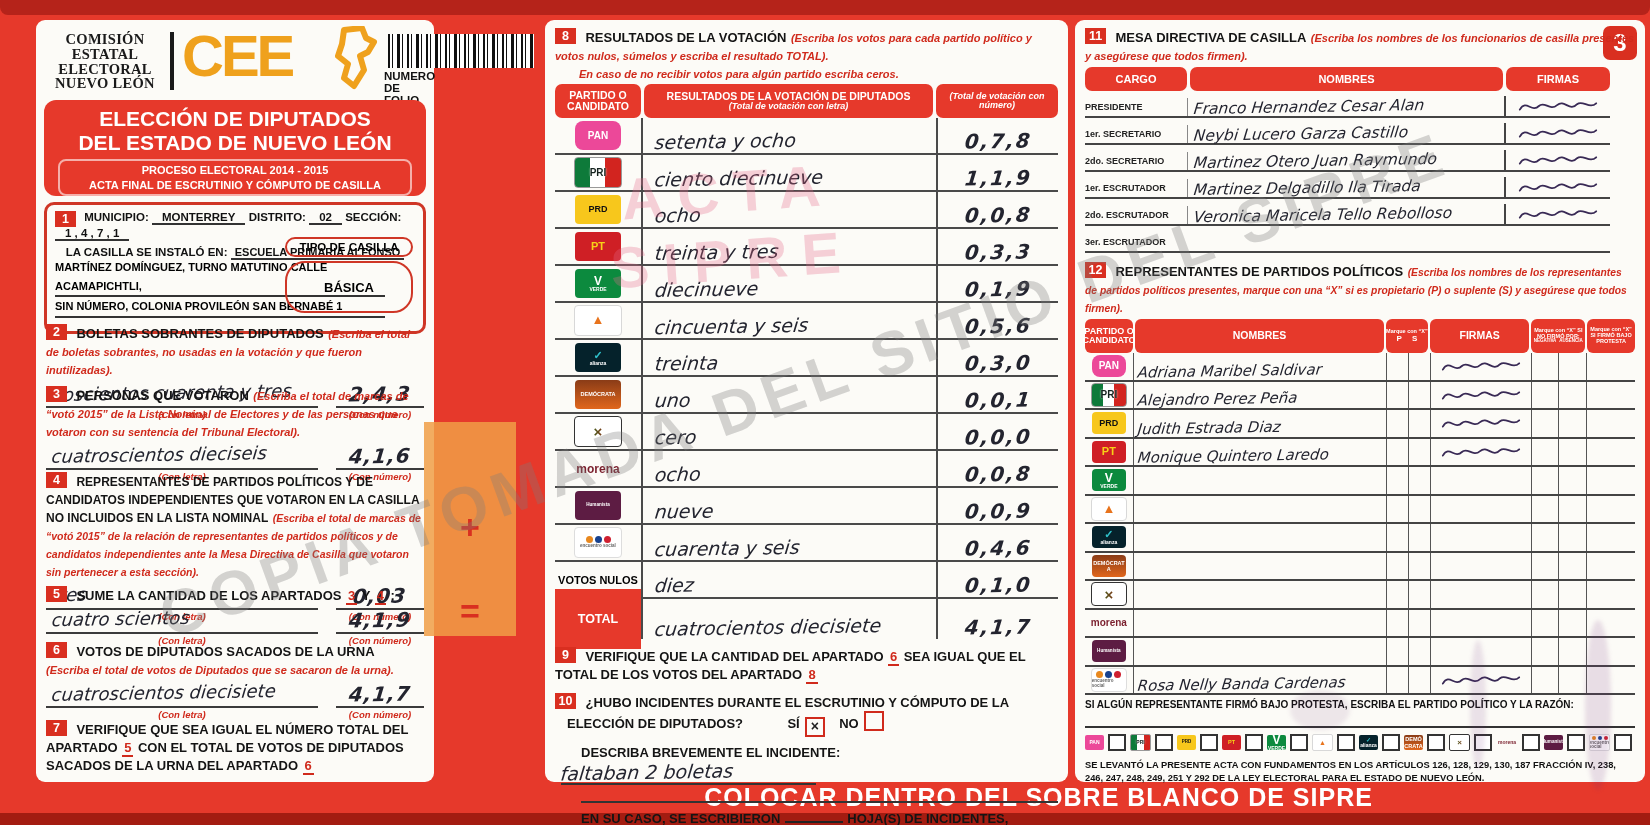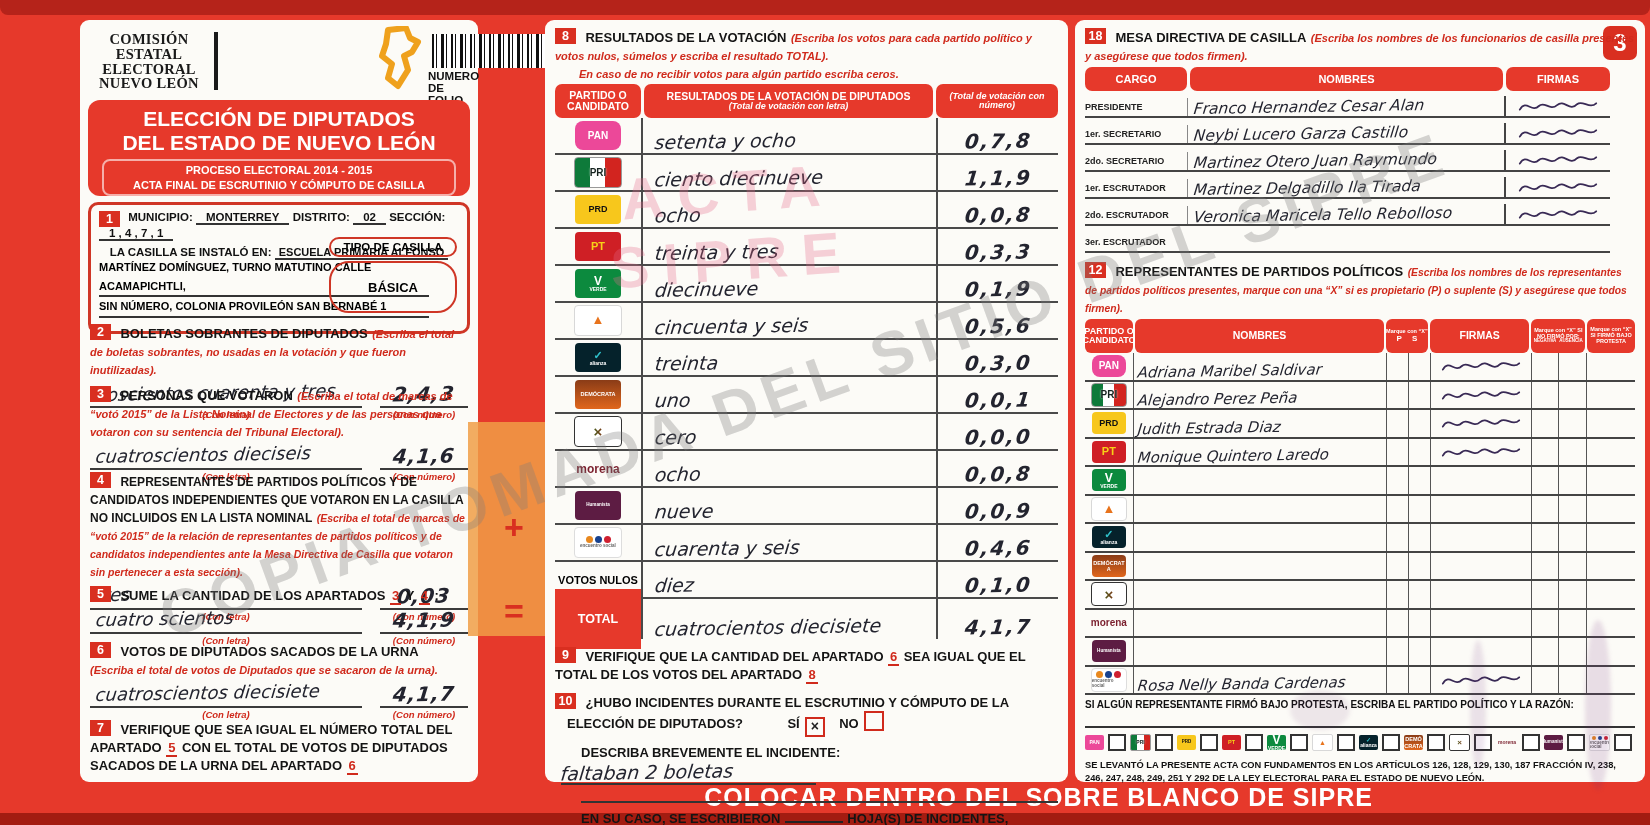--- a/index.html
+++ b/index.html
@@ -3,21 +3,21 @@
 <meta charset="utf-8">
 <style>
   html,body{margin:0;padding:0;background:#8e8e8e;}
   .page{position:relative;width:1650px;height:825px;background:#e6392b;overflow:hidden;
         font-family:"Liberation Sans",sans-serif;-webkit-font-smoothing:antialiased;}
   .topbar{position:absolute;left:0;top:0;width:100%;height:15px;background:#b5231a;border-radius:0 0 8px 8px;}
   .bottom-edge{position:absolute;left:0;top:813px;width:100%;height:12px;background:#a31c11;}
   .bottom-banner{position:absolute;left:455px;right:28px;top:783px;text-align:center;color:#fff;
         font-weight:bold;font-size:25px;letter-spacing:1px;}
   .panel{position:absolute;top:20px;height:762px;background:#fcfbf7;border-radius:9px;}
-  .panel.left{left:36px;width:398px;margin-left:44px;}
+  .panel.left{left:36px;width:398px;}
   .panel.mid{left:545px;width:523px;}
   .panel.right{left:1075px;width:570px;}
 
   
   .wm-diag{position:absolute;left:150px;top:585px;z-index:60;pointer-events:none;white-space:nowrap;
         transform:rotate(-20deg);transform-origin:0 0;font-weight:bold;font-size:62px;letter-spacing:7px;
         color:rgba(125,125,125,.32);}
   .wm-stamp{position:absolute;left:608px;top:158px;z-index:55;pointer-events:none;text-align:center;
         transform:rotate(-4deg);font-weight:900;font-size:58px;letter-spacing:14px;line-height:1.18;
         color:rgba(228,105,140,.30);}
@@ -192,20 +192,21 @@
   <div class="topbar"></div>
 
   <div class="panel left">
     <div class="agency">
       <div>COMISIÓN</div>
         <div>ESTATAL</div>
       <div>ELECTORAL</div>
         <div>NUEVO LEÓN</div>
     </div>
     <div class="vdiv"></div>
+    <div class="cee">CEE</div>
     <svg class="nlshape" width="52" height="66" viewBox="0 0 52 66">
       <path d="M16 4 L34 2 L38 12 L46 16 L40 26 L32 30 L36 44 L26 60 L16 52 L20 38 L10 30 L14 18 Z" fill="none" stroke="#efa11d" stroke-width="6" stroke-linejoin="round"></path>
     </svg>
     <div class="barcode"></div>
     <div class="folio">NUMERO DE FOLIO 4329</div>
 
     <div class="titlebox">
       <div class="t1"><span>ELECCIÓN DE DIPUTADOS</span><br><span>DEL ESTADO DE NUEVO LEÓN</span></div>
       <div class="subbox">
         <div>PROCESO ELECTORAL  2014 - 2015</div>
@@ -550,21 +551,21 @@
           <span class="stitle">HOJA(S) DE INCIDENTES, MISMA(S) QUE SE</span><br>
           
         </div>
       </div>
     </div>
   </div>
 
   <div class="panel right">
     <div class="pagebadge">3</div>
     <div class="sec" style="top:8px;">
-      <span class="badge">18</span>
+      <span class="badge">11</span>
       <span class="stitle">MESA DIRECTIVA DE CASILLA</span>
       <span class="shint">(Escriba los nombres de los funcionarios de casilla presentes y asegúrese que todos firmen).</span>
 
       <div class="r11-head" style="width:525px;">
         <div class="h r11-c1">CARGO</div>
         <div class="h r11-c2">NOMBRES</div>
         <div class="h r11-c3">FIRMAS</div>
       </div>
       <div id="mesa-rows" style="width:525px;">
           <div class="r11-row">

